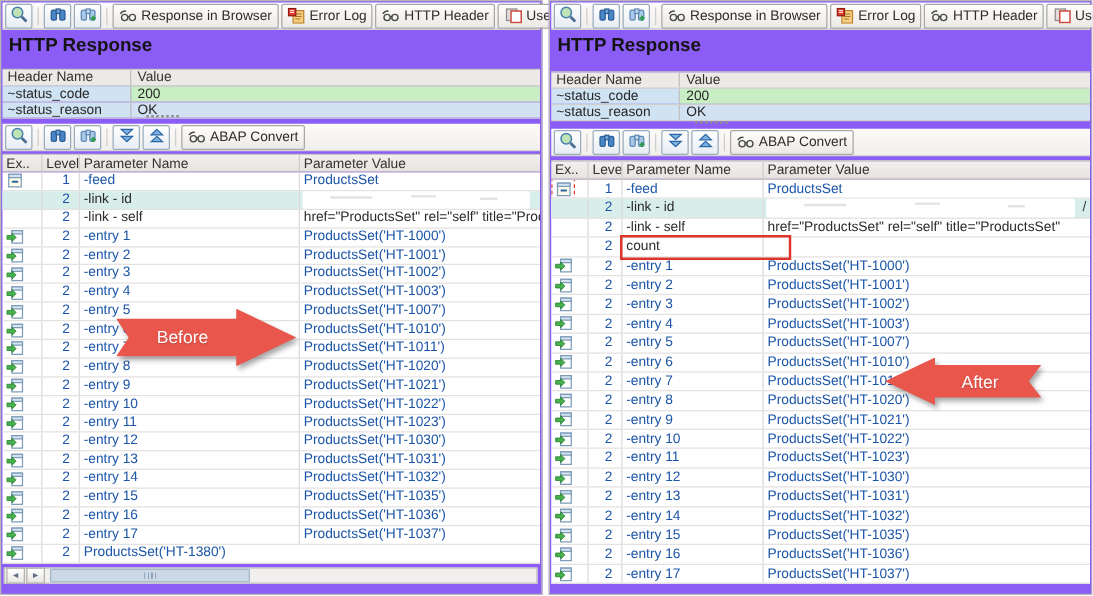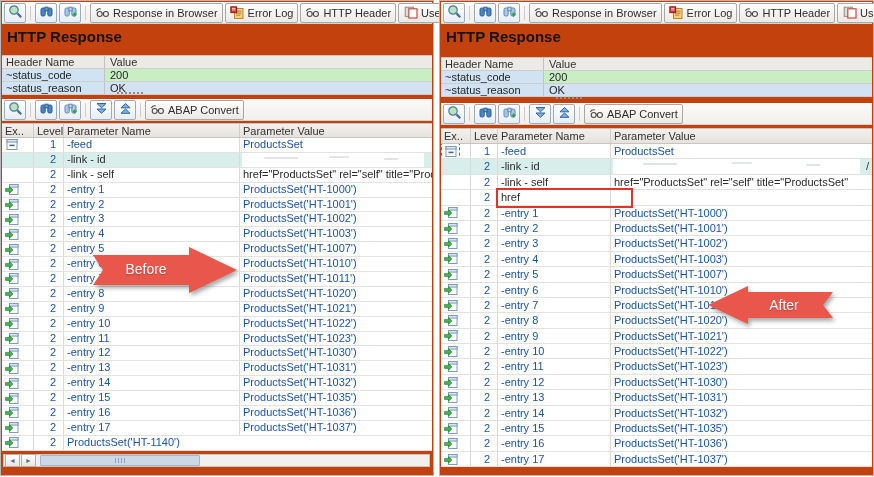--- a/index.html
+++ b/index.html
@@ -1,18 +1,18 @@
 <!DOCTYPE html>
 <html><head>
 <meta charset="utf-8">
 <style>
   html,body{margin:0;padding:0;background:#fff;}
   #canvas{position:relative;width:874px;height:477px;background:#ffffff;overflow:hidden;
           font-family:"Liberation Sans",sans-serif;font-size:11px;color:#262626;}
-  .panel{position:absolute;top:0;height:476px;background:#c2410c;border:1px solid #b9b7b4;box-sizing:border-box;}
+  .panel{position:absolute;top:0;height:476px;background:#8b5cf6;border:1px solid #b9b7b4;box-sizing:border-box;}
   .tb{position:absolute;left:1px;right:1px;display:flex;align-items:center;gap:2px;height:22px;
       padding:0 2px;background:linear-gradient(#fcfbfa,#f1efec);border-bottom:1px solid #d5d3d0;box-sizing:border-box;}
   .ibtn{width:20px;height:18px;border:1px solid #9badbd;border-radius:2px;flex:0 0 auto;
         background:linear-gradient(#ffffff,#e7edf4);display:flex;align-items:center;justify-content:center;}
   .tbtn{height:18px;border:1px solid #a9a8a6;border-radius:2px;flex:0 0 auto;
         background:linear-gradient(#fffefd,#ebe9e5);display:flex;align-items:center;gap:3px;
         padding:0 4px;font-size:11px;color:#2e2d2b;white-space:nowrap;}
   .sep{width:1px;height:14px;background:#cfcdca;margin:0 2px;flex:0 0 auto;}
   .ptitle{position:absolute;left:6px;height:22px;font-size:15px;font-weight:bold;color:#141414;white-space:nowrap;}
   .htable{position:absolute;left:1px;right:1px;border-top:1px solid #c6c5c3;}
@@ -475,21 +475,21 @@
           <div class="cell c-ex" style="width: 32px; flex: 0 0 auto;">
             <span class="iconwrap">
               <svg width="14" height="13" viewBox="0 0 14 13">
                 <rect x="4.5" y="1.5" width="8.5" height="10" fill="#ffffff" stroke="#7d9cba"></rect>
                 <rect x="4.5" y="1.5" width="8.5" height="2.6" fill="#d7e3ef" stroke="#7d9cba"></rect>
                 <path d="M0.5 5.4 H4.6 V3.6 L7.9 6.9 L4.6 10.2 V8.4 H0.5 Z" fill="#49b04f" stroke="#1d7d27" stroke-width="0.6"></path>
               </svg>
             </span>
           </div>
           <div class="cell c-lv" style="width: 30px; flex: 0 0 auto;">2</div>
-          <div class="cell c-vl t-blue">ProductsSet('HT-1140')</div>
+          <div class="cell c-vl t-blue">ProductsSet('HT-1380')</div>
         </div>
       </div>
       <div class="hscroll" style="top: 453px;">
         <div class="sarrow">◄</div>
         <div class="sarrow">►</div>
         <div class="sthumb"></div>
       </div>
     </div>
   <div class="panel" id="panel-1" style="left:439px;width:435px;">
       <div class="tb" style="top: 1px;">
@@ -660,21 +660,21 @@
         </div>
         <div class="trow" style="height: 15.4px; line-height: 14.4px;">
           <div class="cell c-ex" style="width: 30px; flex: 0 0 auto;"></div>
           <div class="cell c-lv" style="width: 27px; flex: 0 0 auto;">2</div>
           <div class="cell c-nm t-black" style="width: 113px; flex: 0 0 auto;">-link - self</div>
           <div class="cell c-vl t-black">href="ProductsSet" rel="self" title="ProductsSet"</div>
         </div>
         <div class="trow" style="height: 15.4px; line-height: 14.4px;">
           <div class="cell c-ex" style="width: 30px; flex: 0 0 auto;"></div>
           <div class="cell c-lv" style="width: 27px; flex: 0 0 auto;">2</div>
-          <div class="cell c-nm t-black" style="width: 113px; flex: 0 0 auto;">href</div>
+          <div class="cell c-nm t-black" style="width: 113px; flex: 0 0 auto;">count</div>
         </div>
         <div class="redbox" style="left: 55px; top: 44.2px; width: 137px; height: 19.4px;"></div>
         <div class="trow" style="height: 15.4px; line-height: 14.4px;">
           <div class="cell c-ex" style="width: 30px; flex: 0 0 auto;">
             <span class="iconwrap">
               <svg width="14" height="13" viewBox="0 0 14 13">
                 <rect x="4.5" y="1.5" width="8.5" height="10" fill="#ffffff" stroke="#7d9cba"></rect>
                 <rect x="4.5" y="1.5" width="8.5" height="2.6" fill="#d7e3ef" stroke="#7d9cba"></rect>
                 <path d="M0.5 5.4 H4.6 V3.6 L7.9 6.9 L4.6 10.2 V8.4 H0.5 Z" fill="#49b04f" stroke="#1d7d27" stroke-width="0.6"></path>
               </svg>

